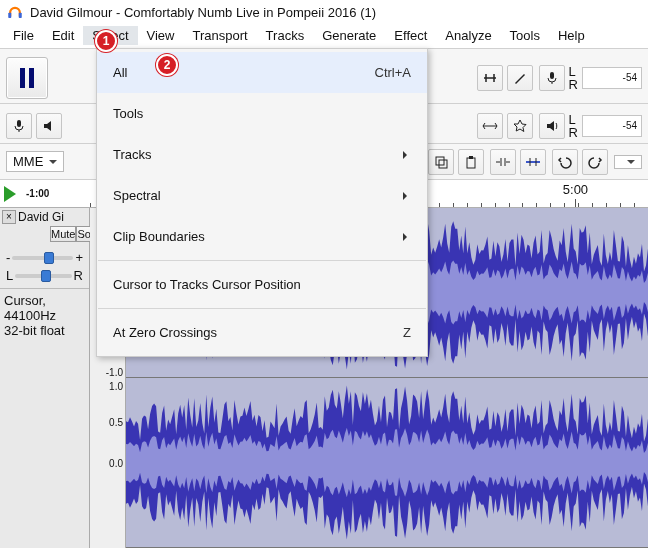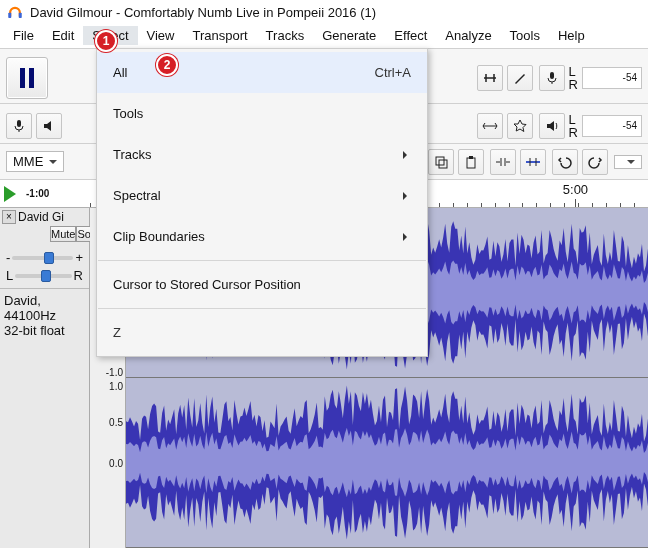--- a/index.html
+++ b/index.html
@@ -317,21 +317,21 @@
         <div class="gain-row">
             <span>L</span>
             <div class="slider">
               <div class="thumb" style="left:46%"></div>
             </div>
             <span>R</span>
           </div>
       </div>
     </div>
     <div class="fmt">
-      <div>David, 44100Hz</div>
+      <div>Cursor, 44100Hz</div>
       <div>32-bit float</div>
     </div>
   </div>
   <div class="vscale" id="vscale">
       <div class="v" style="top: 8px;">1.0</div>
       <div class="v" style="top: 44px;">0.5</div>
       <div class="v" style="top: 85px;">0.0</div>
       <div class="v" style="top: 126px;">-0.5</div>
       <div class="v" style="top: 164px;">-1.0</div>
       <div class="v" style="top: 178px;">1.0</div>
@@ -368,22 +368,23 @@
       <span>Tracks</span>
     </div>
     <div class="dd-item dd-sub">
       <span>Spectral</span>
     </div>
     <div class="dd-item dd-sub">
       <span>Clip Boundaries</span>
     </div>
     <div class="dd-sep"></div>
     <div class="dd-item">
-      <span>Cursor to Stored Cursor Position</span>
+      <span>Cursor to Tracks Cursor Position</span>
     </div>
     <div class="dd-sep"></div>
     <div class="dd-item">
+      <span>At Zero Crossings</span>
       <span class="dd-short">Z</span>
     </div>
   </div>
 
 <div class="callout" style="left:95px;top:30px;">1</div>
 <div class="callout" style="left:156px;top:54px;">2</div>
 
 </body></html>

